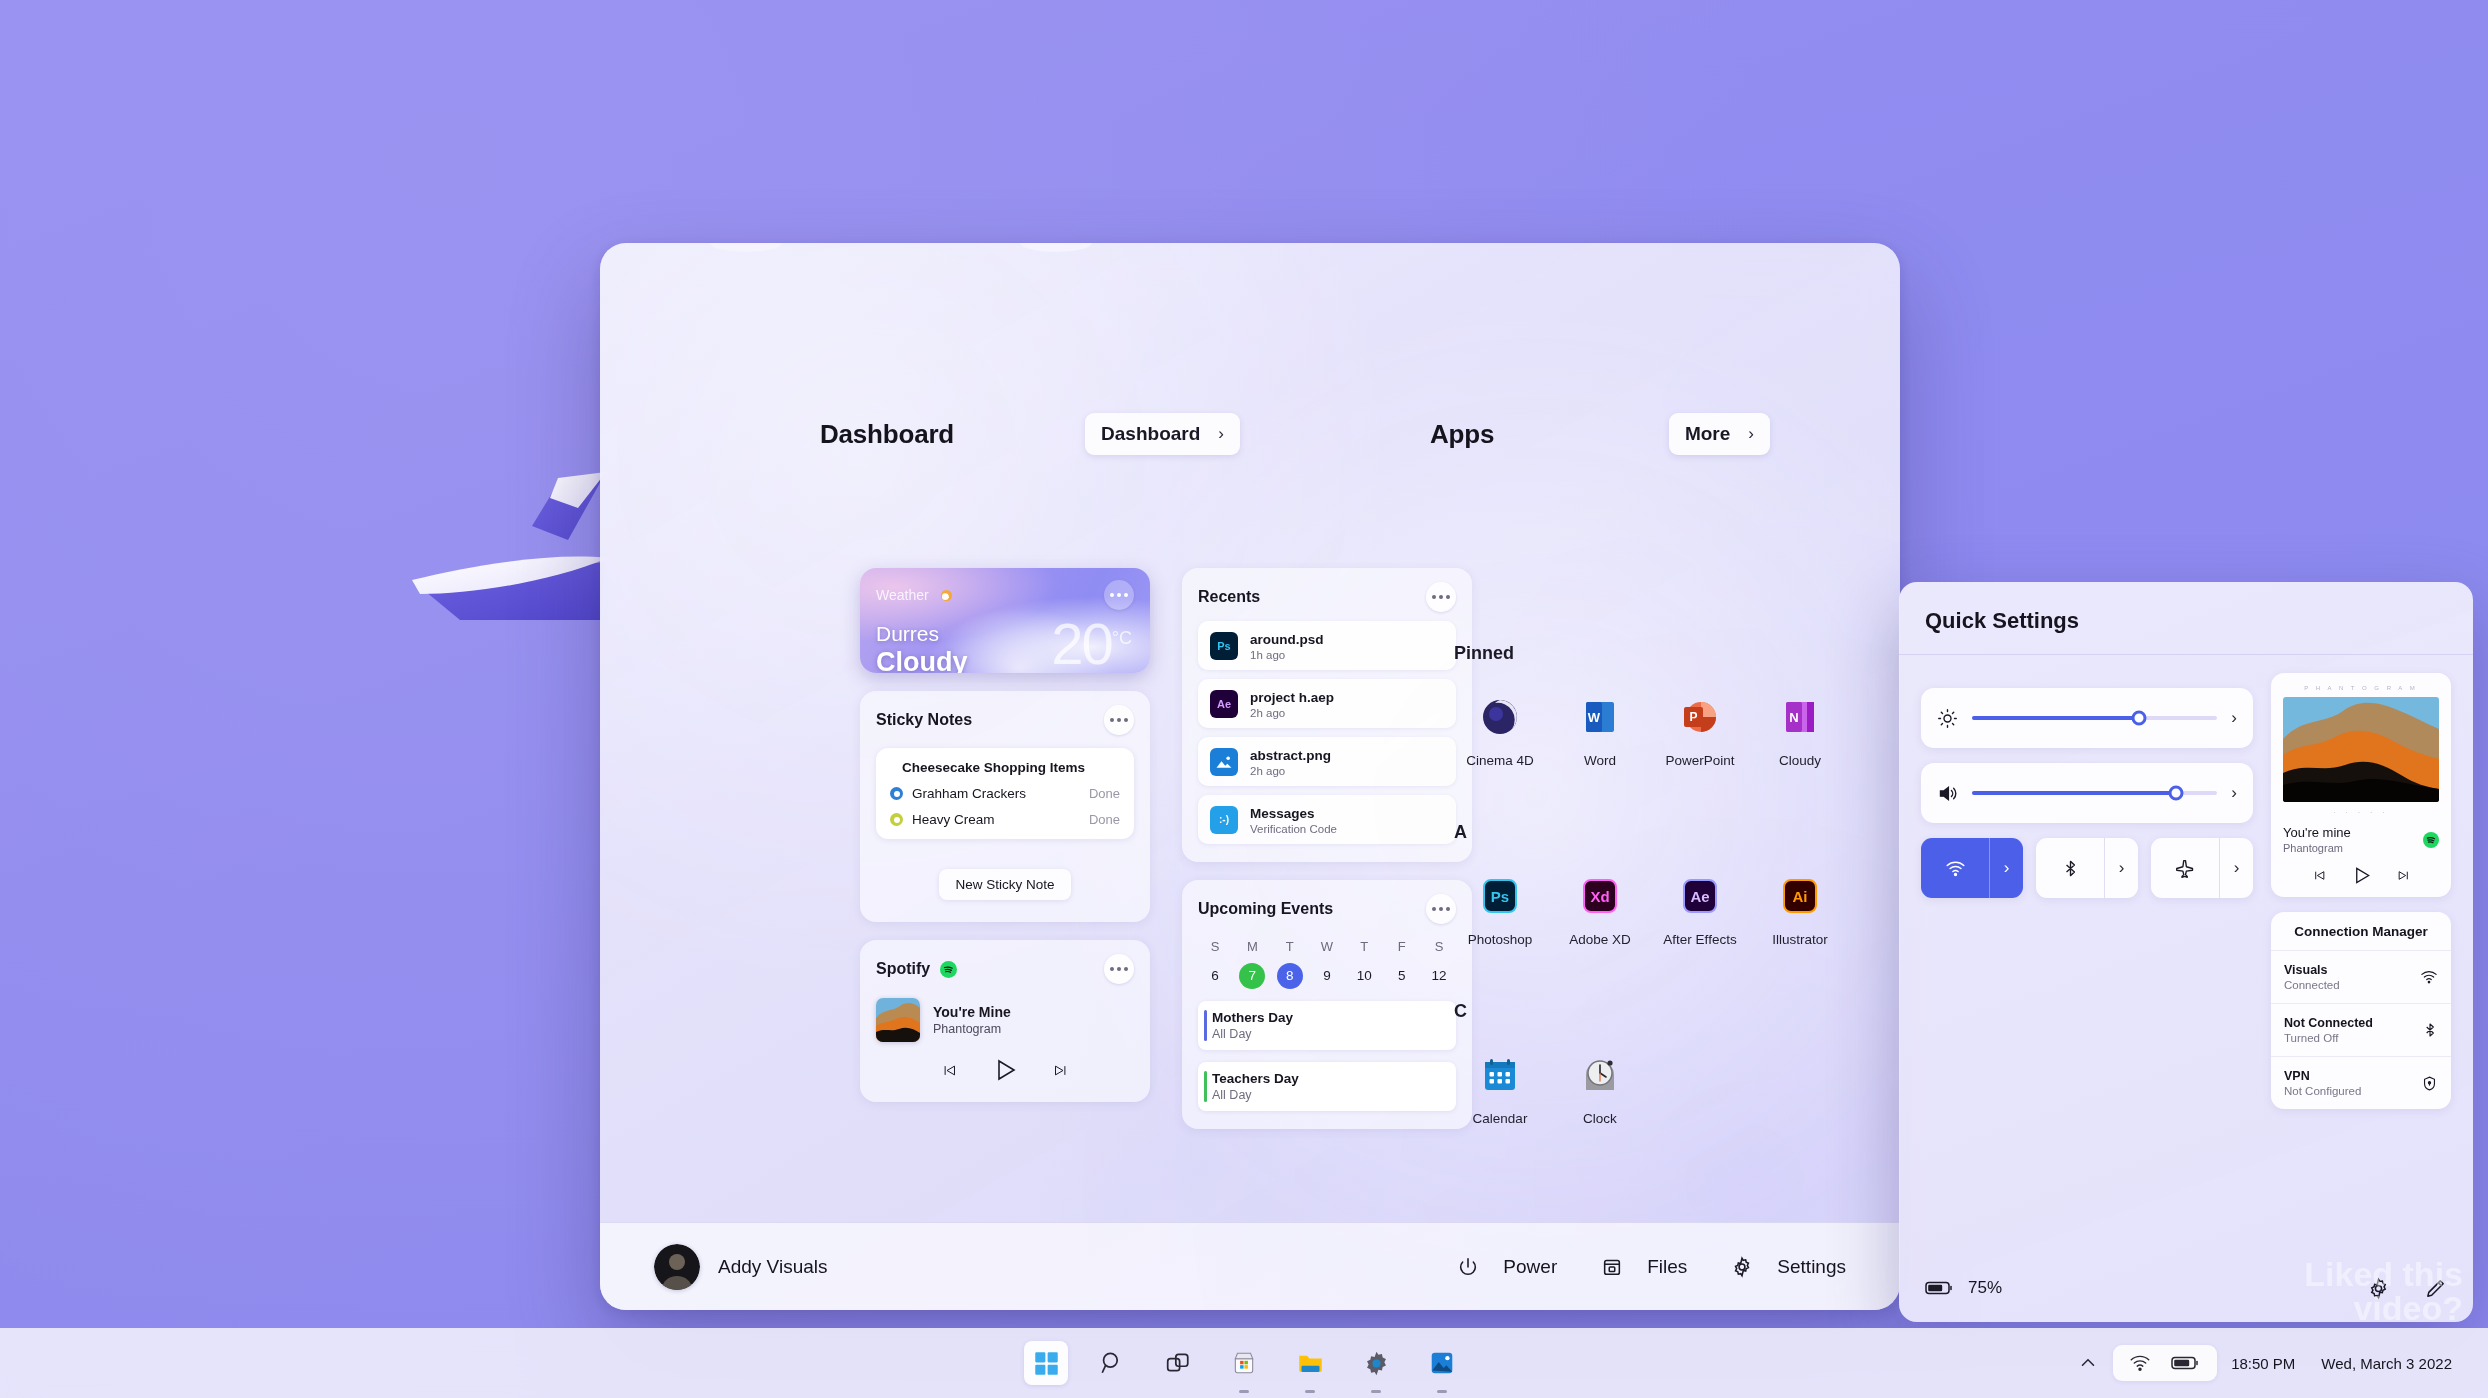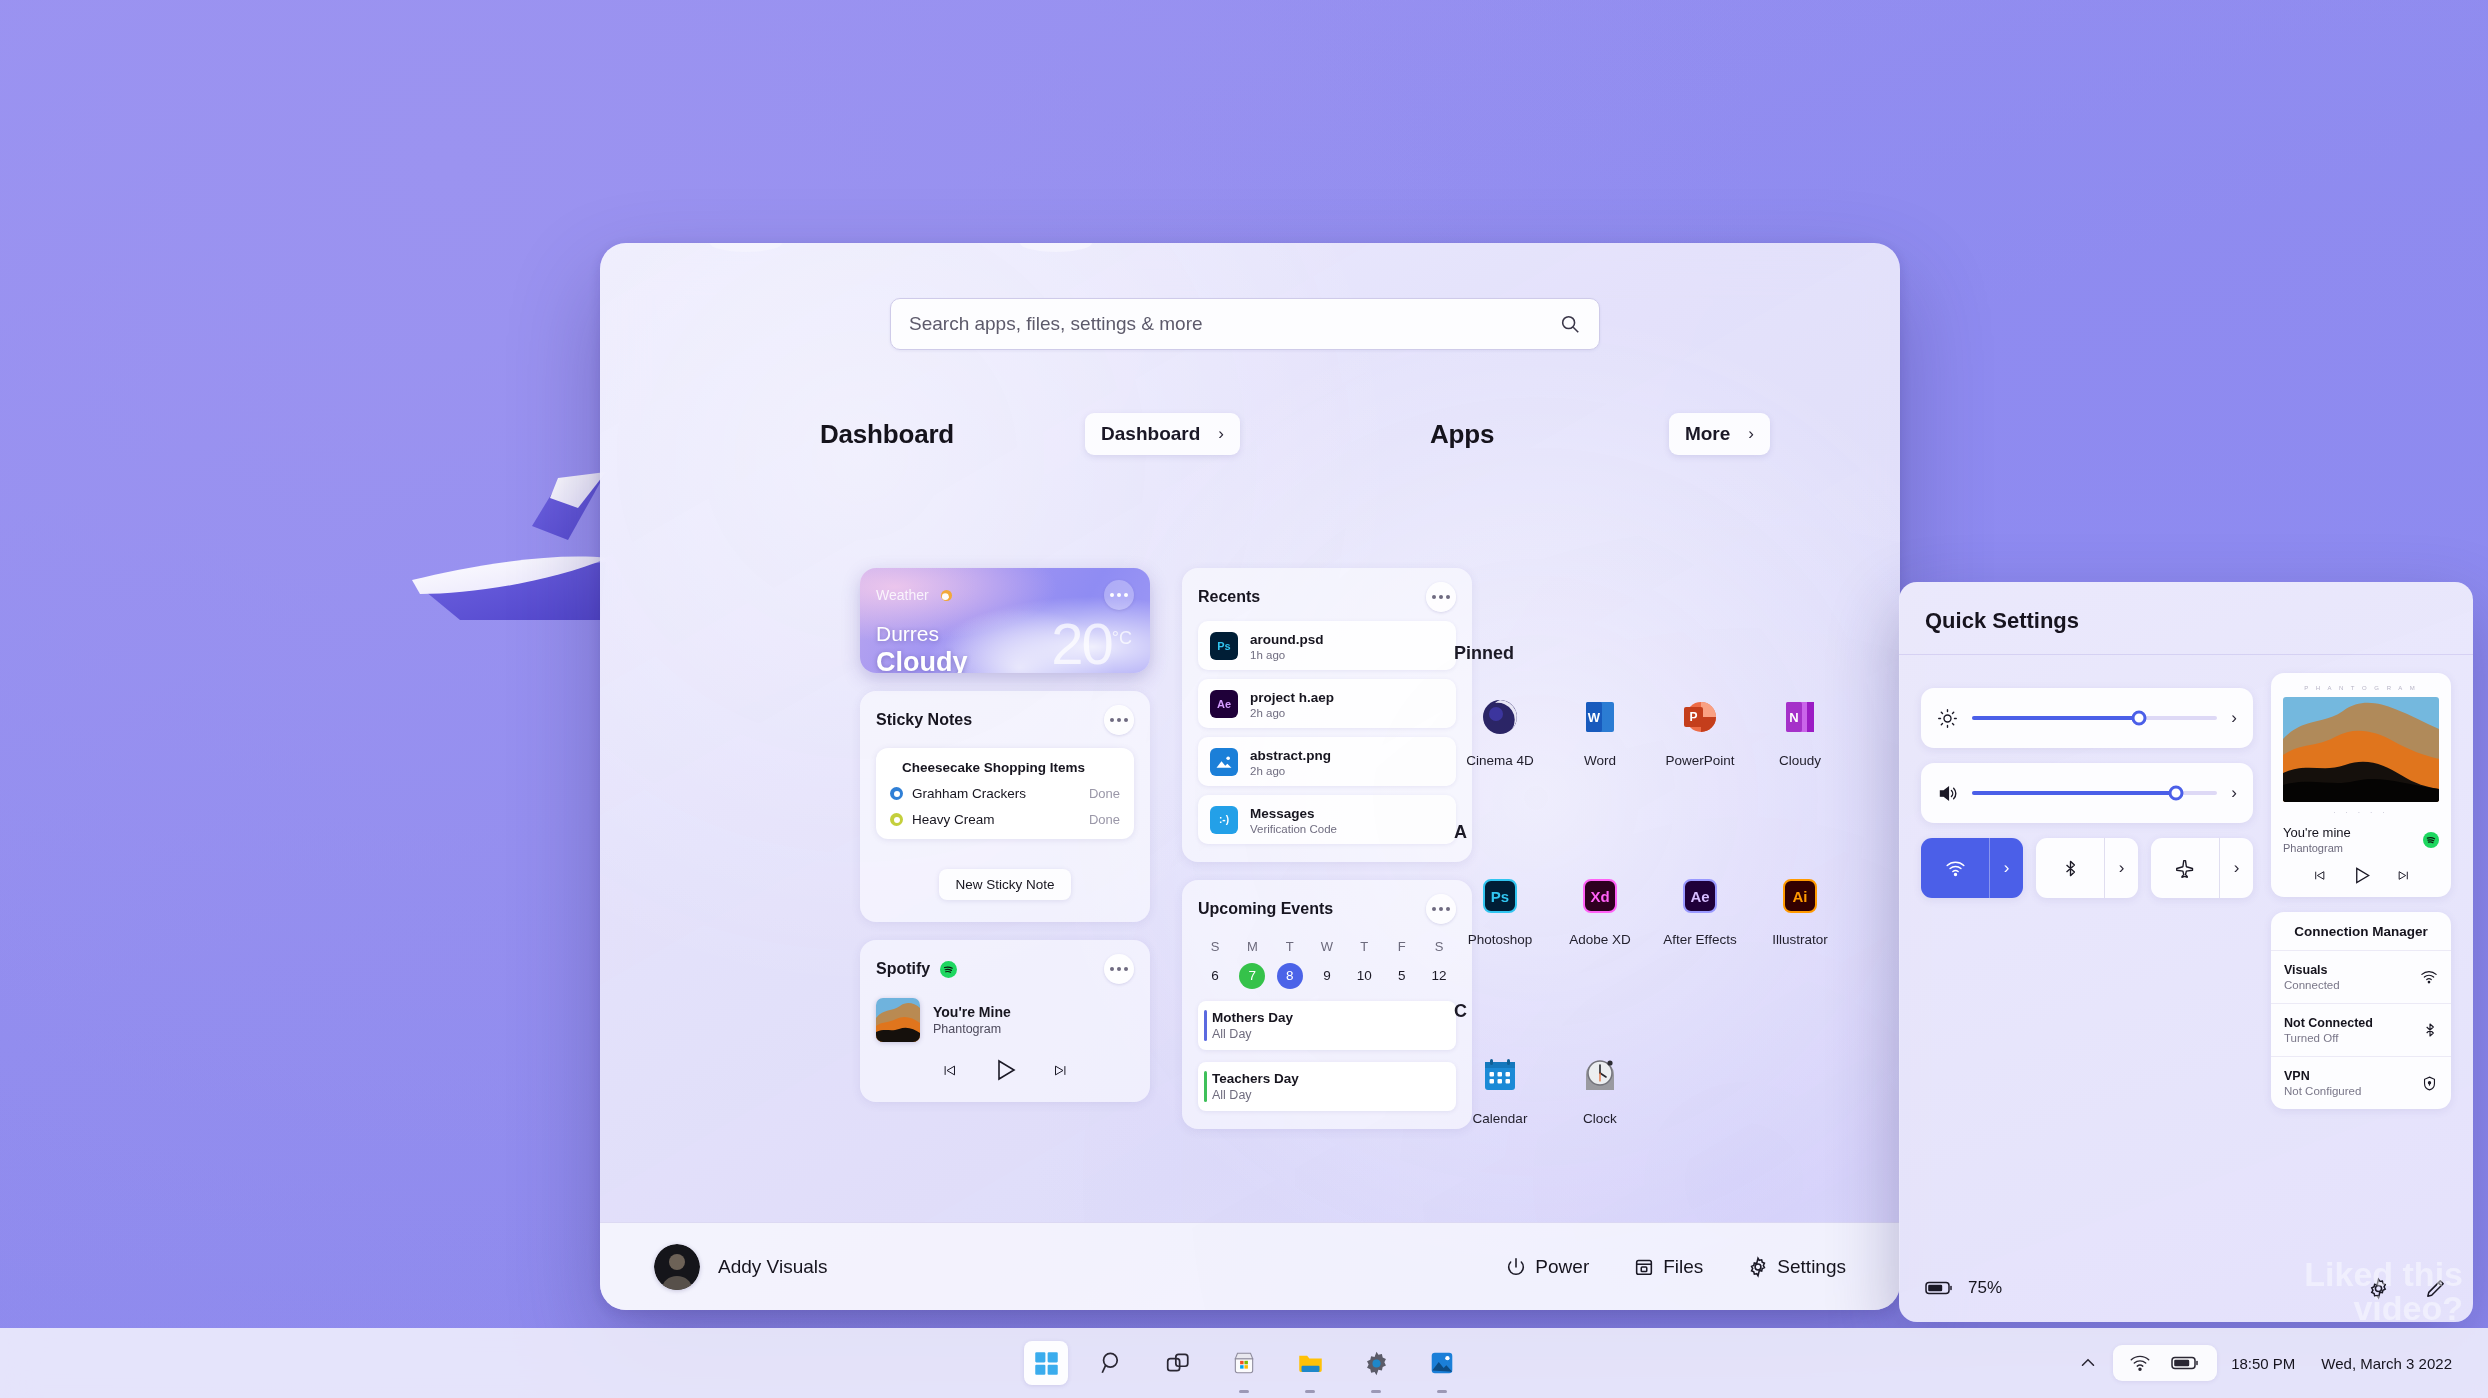--- a/index.html
+++ b/index.html
@@ -129,21 +129,21 @@
 
   
   .footer{
     position:absolute; left:0; right:0; bottom:0; height:88px;
     background:rgba(247,246,254,.82); border-top:1px solid rgba(200,195,235,.55);
     display:flex; align-items:center; padding:0 54px;
   }
   .avatar{ width:46px; height:46px; border-radius:50%; overflow:hidden; flex:none; box-shadow:0 1px 4px rgba(60,50,120,.25); }
   .uname{ font-size:19px; color:#16141e; margin-left:18px; }
   .fbtns{ margin-left:auto; display:flex; gap:44px; }
-  .fbtn{ display:flex; align-items:center; gap:8px; font-size:19px; color:#16141e; }
+  .fbtn{ display:flex; align-items:center; gap:24px; font-size:19px; color:#16141e; }
 
   
   .qs{
     position:absolute; left:1899px; top:582px; width:574px; height:740px;
     border-radius:18px;
     background:linear-gradient(160deg, rgba(238,236,252,.97) 0%, rgba(231,229,251,.96) 100%);
     box-shadow:0 26px 70px rgba(48,40,110,.32); overflow:hidden;
   }
   .qs-h{ font-size:22px; font-weight:bold; color:#17141f; padding:26px 0 20px 26px; border-bottom:1px solid rgba(205,200,240,.7); }
   .qs-body{ display:flex; padding:18px 22px 0; gap:18px; }
@@ -221,27 +221,20 @@
   <path d="M160 10 L205 4 L168 70 L132 56 Z" fill="url(#rb2)" opacity=".9"></path>
   <path d="M158 8 L206 2 L178 38 L150 28 Z" fill="url(#rb1)"></path>
   <path d="M14 112 L206 92 L200 150 L60 150 Z" fill="url(#rb2)" opacity=".92"></path>
   <path d="M12 110 C70 96 150 82 208 88 C150 112 72 124 20 124 Z" fill="url(#rb1)"></path>
 </svg>
 
 <div class="startmenu">
   <div class="nub" style="left:110px"></div>
   <div class="nub" style="left:420px"></div>
 
-  <div class="searchbar">
-    <div class="ph">Search apps, files, settings &amp; more</div>
-    <svg width="22" height="22" viewBox="0 0 24 24" fill="none" stroke="#3a3648" stroke-width="1.7">
-      <circle cx="10.5" cy="10.5" r="6.5"></circle>
-        <line x1="15.5" y1="15.5" x2="21" y2="21"></line>
-    </svg>
-  </div>
 
   <div class="col-head" style="left:220px; top:170px; width:420px; justify-content:space-between;">
     <div class="sec-title">Dashboard</div>
     <div class="pill">
       <span>Dashboard</span>
       <span class="chev">›</span>
     </div>
   </div>
 
   <div class="col-head" style="left:830px; top:170px; width:340px; justify-content:space-between;">

